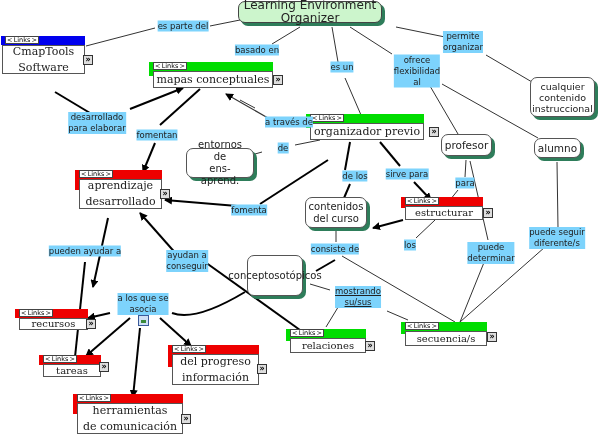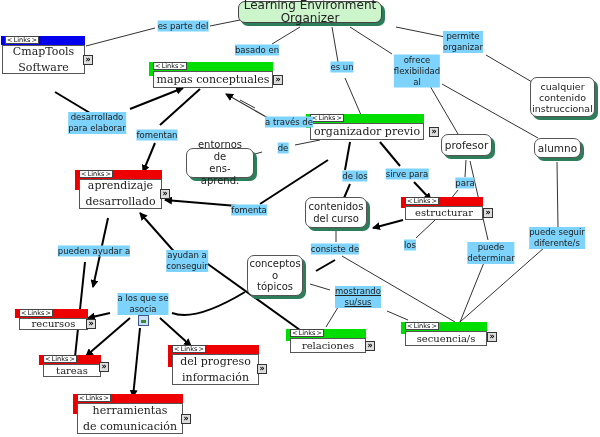--- a/index.html
+++ b/index.html
@@ -214,21 +214,21 @@
         <span>Links</span>
         <span>&gt;</span>
       </span>
   </div>
   <div class="body" style="font-size:10px;">
     <span>estructurar</span>
   </div>
   <span class="more" style="left:82px;top:11px;">»</span>
 </div>
 
-<div class="node" style="left:247px;top:255px;width:56px;height:41px;flex-direction:column;font-size:10px;line-height:11.5px;">
+<div class="node" style="left:247px;top:255px;width:56px;height:41px;flex-direction:row;font-size:10px;line-height:11.5px;">
   <span>conceptos</span>
   <span>o</span>
   <span>tópicos</span>
 </div>
 
 <div class="res" style="left:15px;top:309px;width:73px;height:21px;">
   <div class="leftstrip" style="background:#ee0000;height:9px;"></div>
   <div class="bar" style="background:#ee0000;left:4px;">
     <span class="tab" style="left:0;">
         <span>&lt;</span>
@@ -345,21 +345,21 @@
 <div class="lbl" style="left:410px;top:245px;">los</div>
 <div class="lbl" style="left:491px;top:247px;margin-top:6px;">
   <div>puede</div>
   <div>determinar</div>
 </div>
 <div class="lbl" style="left:557px;top:238px;">
   <div>puede seguir</div>
   <div>diferente/s</div>
 </div>
 <div class="lbl" style="left:335px;top:249px;">consiste de</div>
-<div class="lbl" style="left:85px;top:251px;margin-left:9px;">pueden ayudar a</div>
+<div class="lbl" style="left:85px;top:251px;">pueden ayudar a</div>
 <div class="lbl" style="left:187px;top:261px;">
   <div>ayudan a</div>
   <div>conseguir</div>
 </div>
 <div class="lbl" style="left:358px;top:297px;text-decoration:underline;">
   <div>mostrando</div>
   <div>su/sus</div>
 </div>
 <div class="lbl" style="left:143px;top:304px;">
   <div>a los que se</div>

